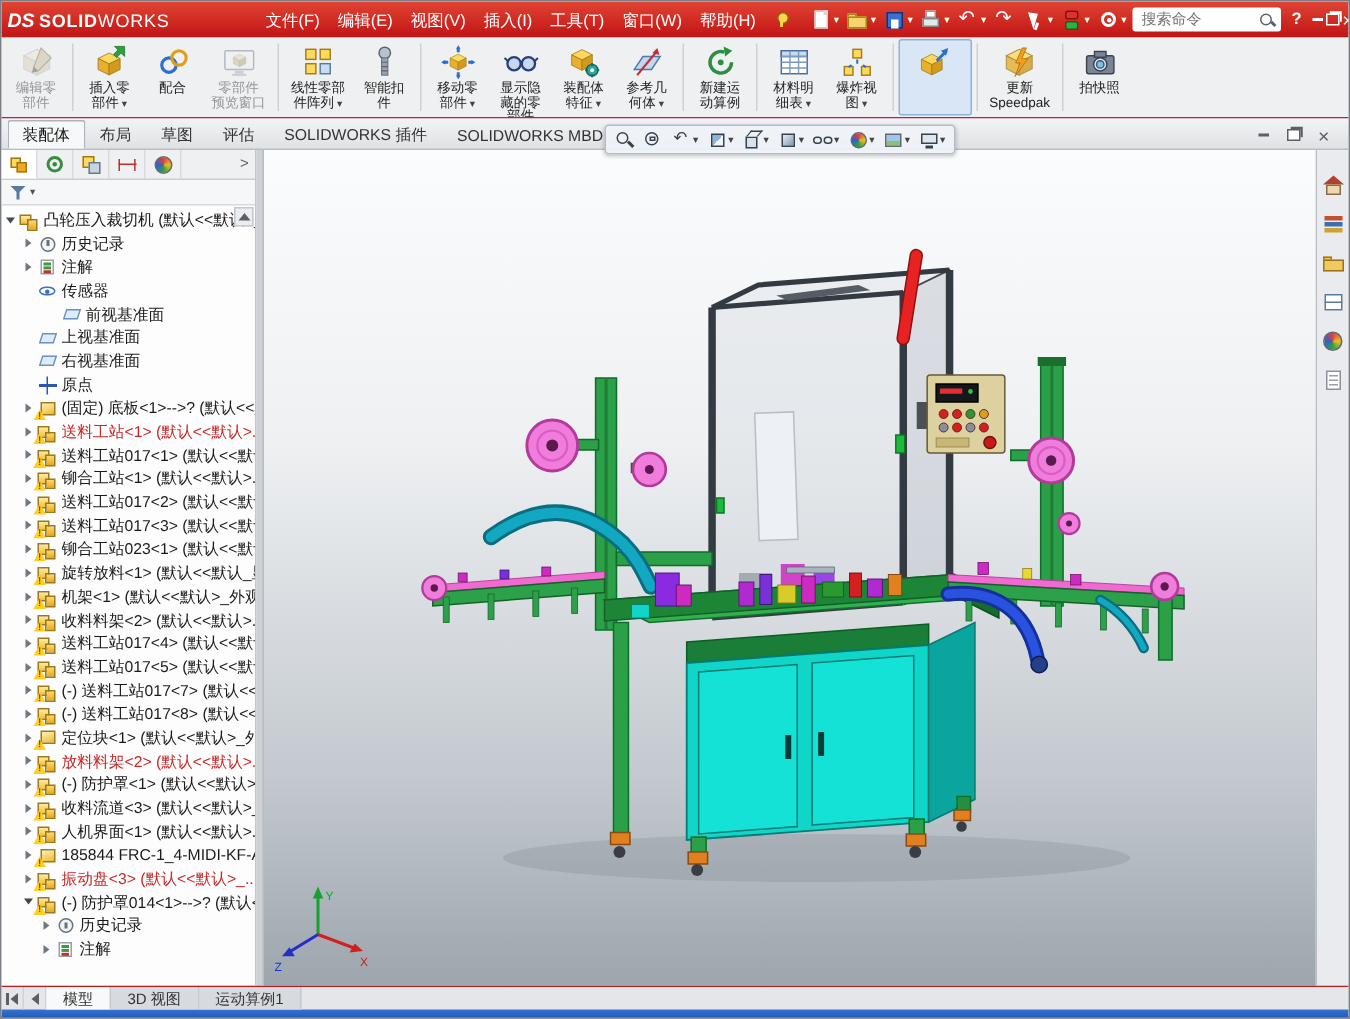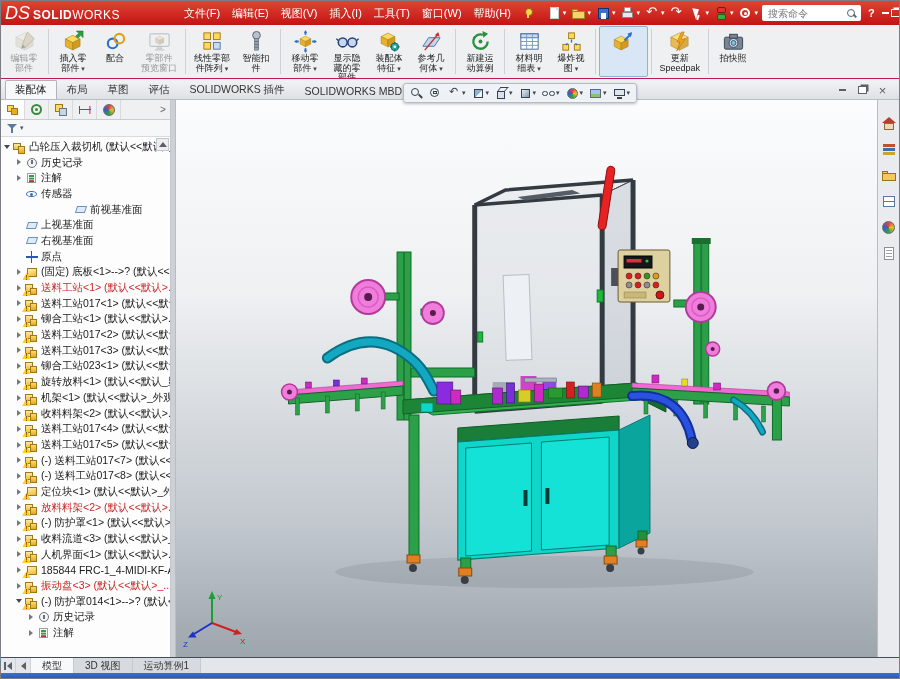--- a/index.html
+++ b/index.html
@@ -2,21 +2,21 @@
 <html style="--c-red: #c21414; --c-status: #1f55b0; --c-accent: #2a6fd0;"><head>
 <meta charset="utf-8">
 <style>
   html,body{margin:0;padding:0;background:#555;}
   #app{position:relative;width:900px;height:679px;font-family:"Liberation Sans","DejaVu Sans",sans-serif;background:#eef0f1;overflow:hidden;border:1px solid #7a7e84;box-sizing:border-box;}
   *{box-sizing:border-box;}
 
   
   #titlebar{height:24px;display:flex;align-items:center;background:linear-gradient(180deg,#e04434,var(--c-red,#c21414));color:#fff;padding:0 4px;gap:2px;}
   .logo{display:flex;align-items:baseline;margin-right:8px;white-space:nowrap;}
-  .logo-ds{font-style:italic;font-weight:normal;font-size:18px;margin-right:3px;}
+  .logo-ds{font-style:italic;font-weight:bold;font-size:13px;margin-right:3px;}
   .logo-solid{font-weight:bold;font-size:12px;letter-spacing:.5px;}
   .logo-works{font-weight:normal;font-size:12px;letter-spacing:.5px;}
   .menu-item{font-size:11px;padding:2px 6px;cursor:default;white-space:nowrap;}
   .pin-ico{width:10px;height:12px;position:relative;margin:0 4px;}
   .pin-ico::before{content:"";position:absolute;left:2px;top:1px;width:6px;height:6px;background:#ffd24a;border:1px solid #8a6a10;border-radius:50%;}
   .pin-ico::after{content:"";position:absolute;left:4.5px;top:7px;width:1.5px;height:4px;background:#ffd24a;}
   #tb-mount{display:flex;align-items:center;gap:1px;margin-left:6px;}
   .tb-btn{display:flex;align-items:center;padding:1px 2px;border-radius:2px;}
   .tbg{width:15px;height:15px;position:relative;display:inline-block;}
   .tbg::before,.tbg::after{content:"";position:absolute;box-sizing:border-box;}
@@ -586,21 +586,21 @@
             <div class="trow" style="padding-left: 14px;">
               <span class="exp c"></span>
               <span class="ti ti-ann"></span>
               <span class="lbl">注解</span>
             </div>
             <div class="trow" style="padding-left: 14px;">
               <span class="exp"></span>
               <span class="ti ti-sensor"></span>
               <span class="lbl">传感器</span>
             </div>
-            <div class="trow" style="padding-left: 30px; margin-left: 33px;">
+            <div class="trow" style="padding-left: 30px;">
               <span class="exp"></span>
               <span class="ti ti-plane"></span>
               <span class="lbl">前视基准面</span>
             </div>
             <div class="trow" style="padding-left: 14px;">
               <span class="exp"></span>
               <span class="ti ti-plane"></span>
               <span class="lbl">上视基准面</span>
             </div>
             <div class="trow" style="padding-left: 14px;">

